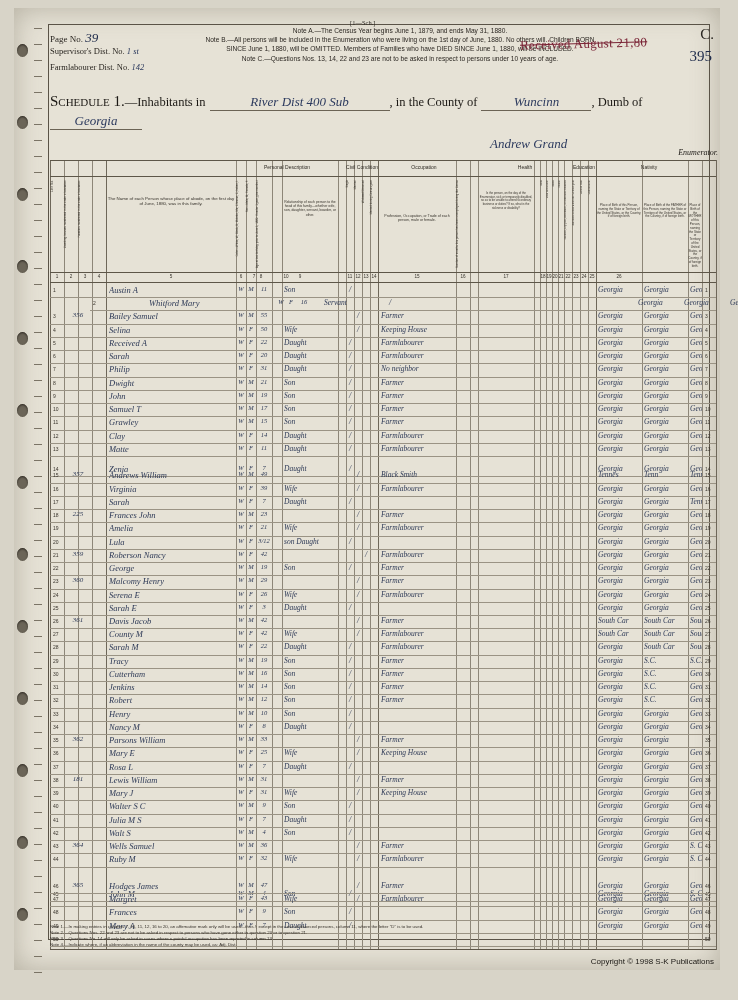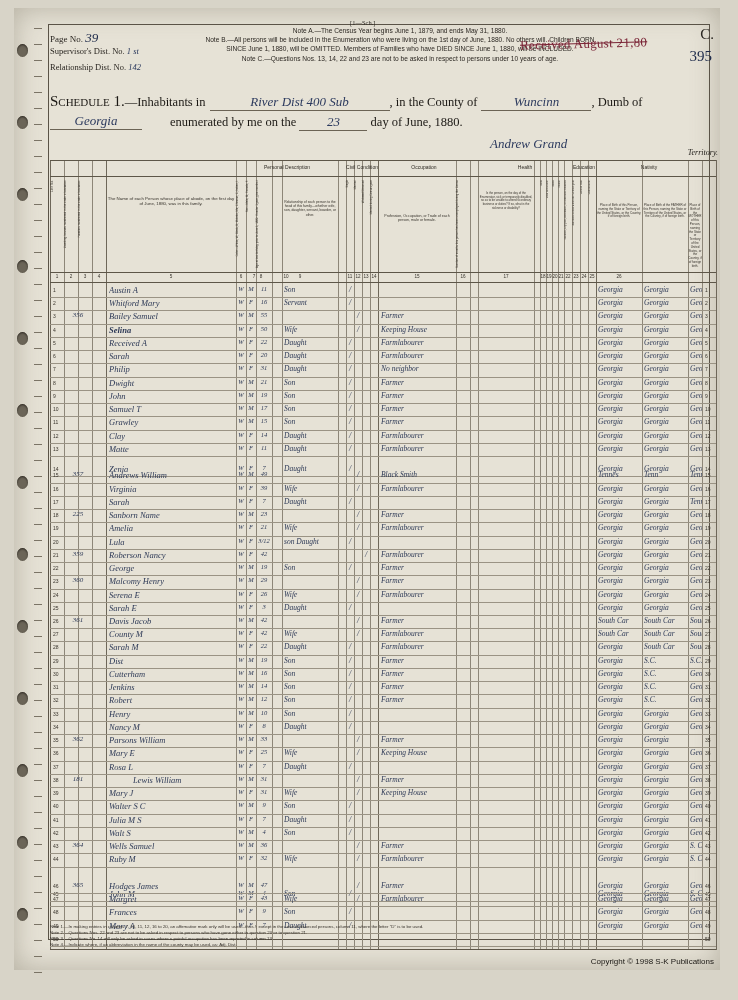--- a/index.html
+++ b/index.html
@@ -179,21 +179,21 @@
 
       <div class="pageno">
         <span>Page No.</span>
         <span class="hw">39</span>
       </div>
       <div class="supdist">
         <span>Supervisor's Dist. No.</span>
         <span class="hw">1 st</span>
       </div>
       <div class="enumdist">
-        <span>Relationship Dist. No.</span>
+        <span>Farmlabourer Dist. No.</span>
         <span class="hw">142</span>
       </div>
 
       <div class="notes">
         <div>Note A.—The Census Year begins June 1, 1879, and ends May 31, 1880.</div>
         <div>Note B.—All persons will be included in the Enumeration who were living on the 1st day of June, 1880. No others will. Children BORN SINCE June 1, 1880, will be OMITTED. Members of Families who have DIED SINCE June 1, 1880, will be INCLUDED.</div>
         <div>Note C.—Questions Nos. 13, 14, 22 and 23 are not to be asked in respect to persons under 10 years of age.</div>
       </div>
 
       <div class="recv">
@@ -202,27 +202,22 @@
       <div class="bignum">395</div>
       <div class="cletter">C.</div>
     </div>
 
     <div class="sched">
       <span class="lbl">Schedule 1.</span><span class="txt">—Inhabitants in</span>
       <span class="ul hw" style="width:180px;font-size:13px;">River Dist 400 Sub</span><span class="txt">, in the County of</span>
       <span class="ul hw" style="width:110px;font-size:13px;">Wuncinn</span><span class="txt">, Dumb of</span>
       <span class="ul hw" style="width:92px;font-size:13px;">Georgia</span>
 
-      <div class="line2">
-        <span>enumerated by me on the</span>
-        <span class="ul hw" style="width:68px;font-size:13px;">23</span>
-        <span>day of June, 1880.</span>
-      </div>
       <div class="sigline hw">Andrew Grand</div>
-      <div class="enumlbl">Territory.</div>
+      <div class="enumlbl">Enumerator.</div>
     </div>
 
     <div class="tbl">
       <div class="grid" id="grid">
           <div class="vline" style="left: 0px; top: 0px; height: 790px;"></div>
           <div class="vline thin" style="left: 14px; top: 0px; height: 790px;"></div>
           <div class="vline thin" style="left: 28px; top: 0px; height: 790px;"></div>
           <div class="vline thin" style="left: 42px; top: 0px; height: 790px;"></div>
           <div class="vline" style="left: 56px; top: 0px; height: 790px;"></div>
           <div class="vline thin" style="left: 186px; top: 0px; height: 790px;"></div>
@@ -367,21 +362,21 @@
             <div class="cell c-name" style="left: 59px; width: 126px; top: 1px; text-align: left; overflow: hidden;">Austin A</div>
             <div class="cell c-sm" style="left: 186px; width: 10px; top: 1px; text-align: center; overflow: hidden;">W</div>
             <div class="cell c-sm" style="left: 196px; width: 10px; top: 1px; text-align: center; overflow: hidden;">M</div>
             <div class="cell c-sm" style="left: 206px; width: 16px; top: 1px; text-align: center; overflow: hidden;">11</div>
             <div class="cell c-md" style="left: 234px; width: 54px; top: 1px; text-align: left; overflow: hidden;">Son</div>
             <div class="cell c-tick" style="left: 296px; width: 8px; top: 1px; text-align: center; overflow: hidden;">/</div>
             <div class="cell c-md" style="left: 548px; width: 44px; top: 1px; text-align: left; overflow: hidden;">Georgia</div>
             <div class="cell c-md" style="left: 594px; width: 44px; top: 1px; text-align: left; overflow: hidden;">Georgia</div>
             <div class="cell c-md" style="left: 640px; width: 12px; top: 1px; text-align: left; overflow: hidden;">Georgia</div>
           </div>
-          <div class="row" style="top: 137.24px; height: 13.24px;">
+          <div class="row" style="top: 137.24px; height: 13.24px; margin-left: 40px;">
             <div class="rowline" style="top: 13.24px;"></div>
             <div class="rnum" style="left: 3px; top: 3px;">2</div>
             <div class="rnum" style="left: 655px; top: 3px;">2</div>
             <div class="cell c-name" style="left: 59px; width: 126px; top: 1px; text-align: left; overflow: hidden;">Whitford Mary</div>
             <div class="cell c-sm" style="left: 186px; width: 10px; top: 1px; text-align: center; overflow: hidden;">W</div>
             <div class="cell c-sm" style="left: 196px; width: 10px; top: 1px; text-align: center; overflow: hidden;">F</div>
             <div class="cell c-sm" style="left: 206px; width: 16px; top: 1px; text-align: center; overflow: hidden;">16</div>
             <div class="cell c-md" style="left: 234px; width: 54px; top: 1px; text-align: left; overflow: hidden;">Servant</div>
             <div class="cell c-tick" style="left: 296px; width: 8px; top: 1px; text-align: center; overflow: hidden;">/</div>
             <div class="cell c-md" style="left: 548px; width: 44px; top: 1px; text-align: left; overflow: hidden;">Georgia</div>
@@ -400,21 +395,21 @@
             <div class="cell c-tick" style="left: 304px; width: 8px; top: 1px; text-align: center; overflow: hidden;">/</div>
             <div class="cell c-md" style="left: 331px; width: 75px; top: 1px; text-align: left; overflow: hidden;">Farmer</div>
             <div class="cell c-md" style="left: 548px; width: 44px; top: 1px; text-align: left; overflow: hidden;">Georgia</div>
             <div class="cell c-md" style="left: 594px; width: 44px; top: 1px; text-align: left; overflow: hidden;">Georgia</div>
             <div class="cell c-md" style="left: 640px; width: 12px; top: 1px; text-align: left; overflow: hidden;">Georgia</div>
           </div>
           <div class="row" style="top: 163.72px; height: 13.24px;">
             <div class="rowline" style="top: 13.24px;"></div>
             <div class="rnum" style="left: 3px; top: 3px;">4</div>
             <div class="rnum" style="left: 655px; top: 3px;">4</div>
-            <div class="cell c-name" style="left: 59px; width: 126px; top: 1px; text-align: left; overflow: hidden; font-weight: bold;">Selina</div>
+            <div class="cell c-name" style="left: 59px; width: 126px; top: 1px; text-align: left; overflow: hidden;">Selina</div>
             <div class="cell c-sm" style="left: 186px; width: 10px; top: 1px; text-align: center; overflow: hidden;">W</div>
             <div class="cell c-sm" style="left: 196px; width: 10px; top: 1px; text-align: center; overflow: hidden;">F</div>
             <div class="cell c-sm" style="left: 206px; width: 16px; top: 1px; text-align: center; overflow: hidden;">50</div>
             <div class="cell c-md" style="left: 234px; width: 54px; top: 1px; text-align: left; overflow: hidden;">Wife</div>
             <div class="cell c-tick" style="left: 304px; width: 8px; top: 1px; text-align: center; overflow: hidden;">/</div>
             <div class="cell c-md" style="left: 331px; width: 75px; top: 1px; text-align: left; overflow: hidden;">Keeping House</div>
             <div class="cell c-md" style="left: 548px; width: 44px; top: 1px; text-align: left; overflow: hidden;">Georgia</div>
             <div class="cell c-md" style="left: 594px; width: 44px; top: 1px; text-align: left; overflow: hidden;">Georgia</div>
             <div class="cell c-md" style="left: 640px; width: 12px; top: 1px; text-align: left; overflow: hidden;">Georgia</div>
           </div>
@@ -609,21 +604,21 @@
             <div class="cell c-tick" style="left: 296px; width: 8px; top: 1px; text-align: center; overflow: hidden;">/</div>
             <div class="cell c-md" style="left: 548px; width: 44px; top: 1px; text-align: left; overflow: hidden;">Georgia</div>
             <div class="cell c-md" style="left: 594px; width: 44px; top: 1px; text-align: left; overflow: hidden;">Georgia</div>
             <div class="cell c-md" style="left: 640px; width: 12px; top: 1px; text-align: left; overflow: hidden;">Tenn</div>
           </div>
           <div class="row" style="top: 349.08px; height: 13.24px;">
             <div class="rowline" style="top: 13.24px;"></div>
             <div class="rnum" style="left: 3px; top: 3px;">18</div>
             <div class="rnum" style="left: 655px; top: 3px;">18</div>
             <div class="cell dwell" style="left: 14px; width: 28px; top: 1px; text-align: center; overflow: hidden;">225</div>
-            <div class="cell c-name" style="left: 59px; width: 126px; top: 1px; text-align: left; overflow: hidden;">Sanborn Name</div>
+            <div class="cell c-name" style="left: 59px; width: 126px; top: 1px; text-align: left; overflow: hidden;">Frances John</div>
             <div class="cell c-sm" style="left: 186px; width: 10px; top: 1px; text-align: center; overflow: hidden;">W</div>
             <div class="cell c-sm" style="left: 196px; width: 10px; top: 1px; text-align: center; overflow: hidden;">M</div>
             <div class="cell c-sm" style="left: 206px; width: 16px; top: 1px; text-align: center; overflow: hidden;">23</div>
             <div class="cell c-tick" style="left: 304px; width: 8px; top: 1px; text-align: center; overflow: hidden;">/</div>
             <div class="cell c-md" style="left: 331px; width: 75px; top: 1px; text-align: left; overflow: hidden;">Farmer</div>
             <div class="cell c-md" style="left: 548px; width: 44px; top: 1px; text-align: left; overflow: hidden;">Georgia</div>
             <div class="cell c-md" style="left: 594px; width: 44px; top: 1px; text-align: left; overflow: hidden;">Georgia</div>
             <div class="cell c-md" style="left: 640px; width: 12px; top: 1px; text-align: left; overflow: hidden;">Georgia</div>
           </div>
           <div class="row" style="top: 362.32px; height: 13.24px;">
@@ -771,21 +766,21 @@
             <div class="cell c-tick" style="left: 296px; width: 8px; top: 1px; text-align: center; overflow: hidden;">/</div>
             <div class="cell c-md" style="left: 331px; width: 75px; top: 1px; text-align: left; overflow: hidden;">Farmlabourer</div>
             <div class="cell c-md" style="left: 548px; width: 44px; top: 1px; text-align: left; overflow: hidden;">Georgia</div>
             <div class="cell c-md" style="left: 594px; width: 44px; top: 1px; text-align: left; overflow: hidden;">South Car</div>
             <div class="cell c-md" style="left: 640px; width: 12px; top: 1px; text-align: left; overflow: hidden;">South Car</div>
           </div>
           <div class="row" style="top: 494.72px; height: 13.24px;">
             <div class="rowline" style="top: 13.24px;"></div>
             <div class="rnum" style="left: 3px; top: 3px;">29</div>
             <div class="rnum" style="left: 655px; top: 3px;">29</div>
-            <div class="cell c-name" style="left: 59px; width: 126px; top: 1px; text-align: left; overflow: hidden;">Dist</div>
+            <div class="cell c-name" style="left: 59px; width: 126px; top: 1px; text-align: left; overflow: hidden;">Tracy</div>
             <div class="cell c-sm" style="left: 186px; width: 10px; top: 1px; text-align: center; overflow: hidden;">W</div>
             <div class="cell c-sm" style="left: 196px; width: 10px; top: 1px; text-align: center; overflow: hidden;">M</div>
             <div class="cell c-sm" style="left: 206px; width: 16px; top: 1px; text-align: center; overflow: hidden;">19</div>
             <div class="cell c-md" style="left: 234px; width: 54px; top: 1px; text-align: left; overflow: hidden;">Son</div>
             <div class="cell c-tick" style="left: 296px; width: 8px; top: 1px; text-align: center; overflow: hidden;">/</div>
             <div class="cell c-md" style="left: 331px; width: 75px; top: 1px; text-align: left; overflow: hidden;">Farmer</div>
             <div class="cell c-md" style="left: 548px; width: 44px; top: 1px; text-align: left; overflow: hidden;">Georgia</div>
             <div class="cell c-md" style="left: 594px; width: 44px; top: 1px; text-align: left; overflow: hidden;">S.C.</div>
             <div class="cell c-md" style="left: 640px; width: 12px; top: 1px; text-align: left; overflow: hidden;">S.C.</div>
           </div>
@@ -903,21 +898,21 @@
             <div class="cell c-tick" style="left: 296px; width: 8px; top: 1px; text-align: center; overflow: hidden;">/</div>
             <div class="cell c-md" style="left: 548px; width: 44px; top: 1px; text-align: left; overflow: hidden;">Georgia</div>
             <div class="cell c-md" style="left: 594px; width: 44px; top: 1px; text-align: left; overflow: hidden;">Georgia</div>
             <div class="cell c-md" style="left: 640px; width: 12px; top: 1px; text-align: left; overflow: hidden;">Georgia</div>
           </div>
           <div class="row" style="top: 613.88px; height: 13.24px;">
             <div class="rowline" style="top: 13.24px;"></div>
             <div class="rnum" style="left: 3px; top: 3px;">38</div>
             <div class="rnum" style="left: 655px; top: 3px;">38</div>
             <div class="cell dwell" style="left: 14px; width: 28px; top: 1px; text-align: center; overflow: hidden;">181</div>
-            <div class="cell c-name" style="left: 59px; width: 126px; top: 1px; text-align: left; overflow: hidden; margin-left: 24px;">Lewis William</div>
+            <div class="cell c-name" style="left: 59px; width: 126px; top: 1px; text-align: left; overflow: hidden;">Lewis William</div>
             <div class="cell c-sm" style="left: 186px; width: 10px; top: 1px; text-align: center; overflow: hidden;">W</div>
             <div class="cell c-sm" style="left: 196px; width: 10px; top: 1px; text-align: center; overflow: hidden;">M</div>
             <div class="cell c-sm" style="left: 206px; width: 16px; top: 1px; text-align: center; overflow: hidden;">31</div>
             <div class="cell c-tick" style="left: 304px; width: 8px; top: 1px; text-align: center; overflow: hidden;">/</div>
             <div class="cell c-md" style="left: 331px; width: 75px; top: 1px; text-align: left; overflow: hidden;">Farmer</div>
             <div class="cell c-md" style="left: 548px; width: 44px; top: 1px; text-align: left; overflow: hidden;">Georgia</div>
             <div class="cell c-md" style="left: 594px; width: 44px; top: 1px; text-align: left; overflow: hidden;">Georgia</div>
             <div class="cell c-md" style="left: 640px; width: 12px; top: 1px; text-align: left; overflow: hidden;">Georgia</div>
           </div>
           <div class="row" style="top: 627.12px; height: 13.24px;">

